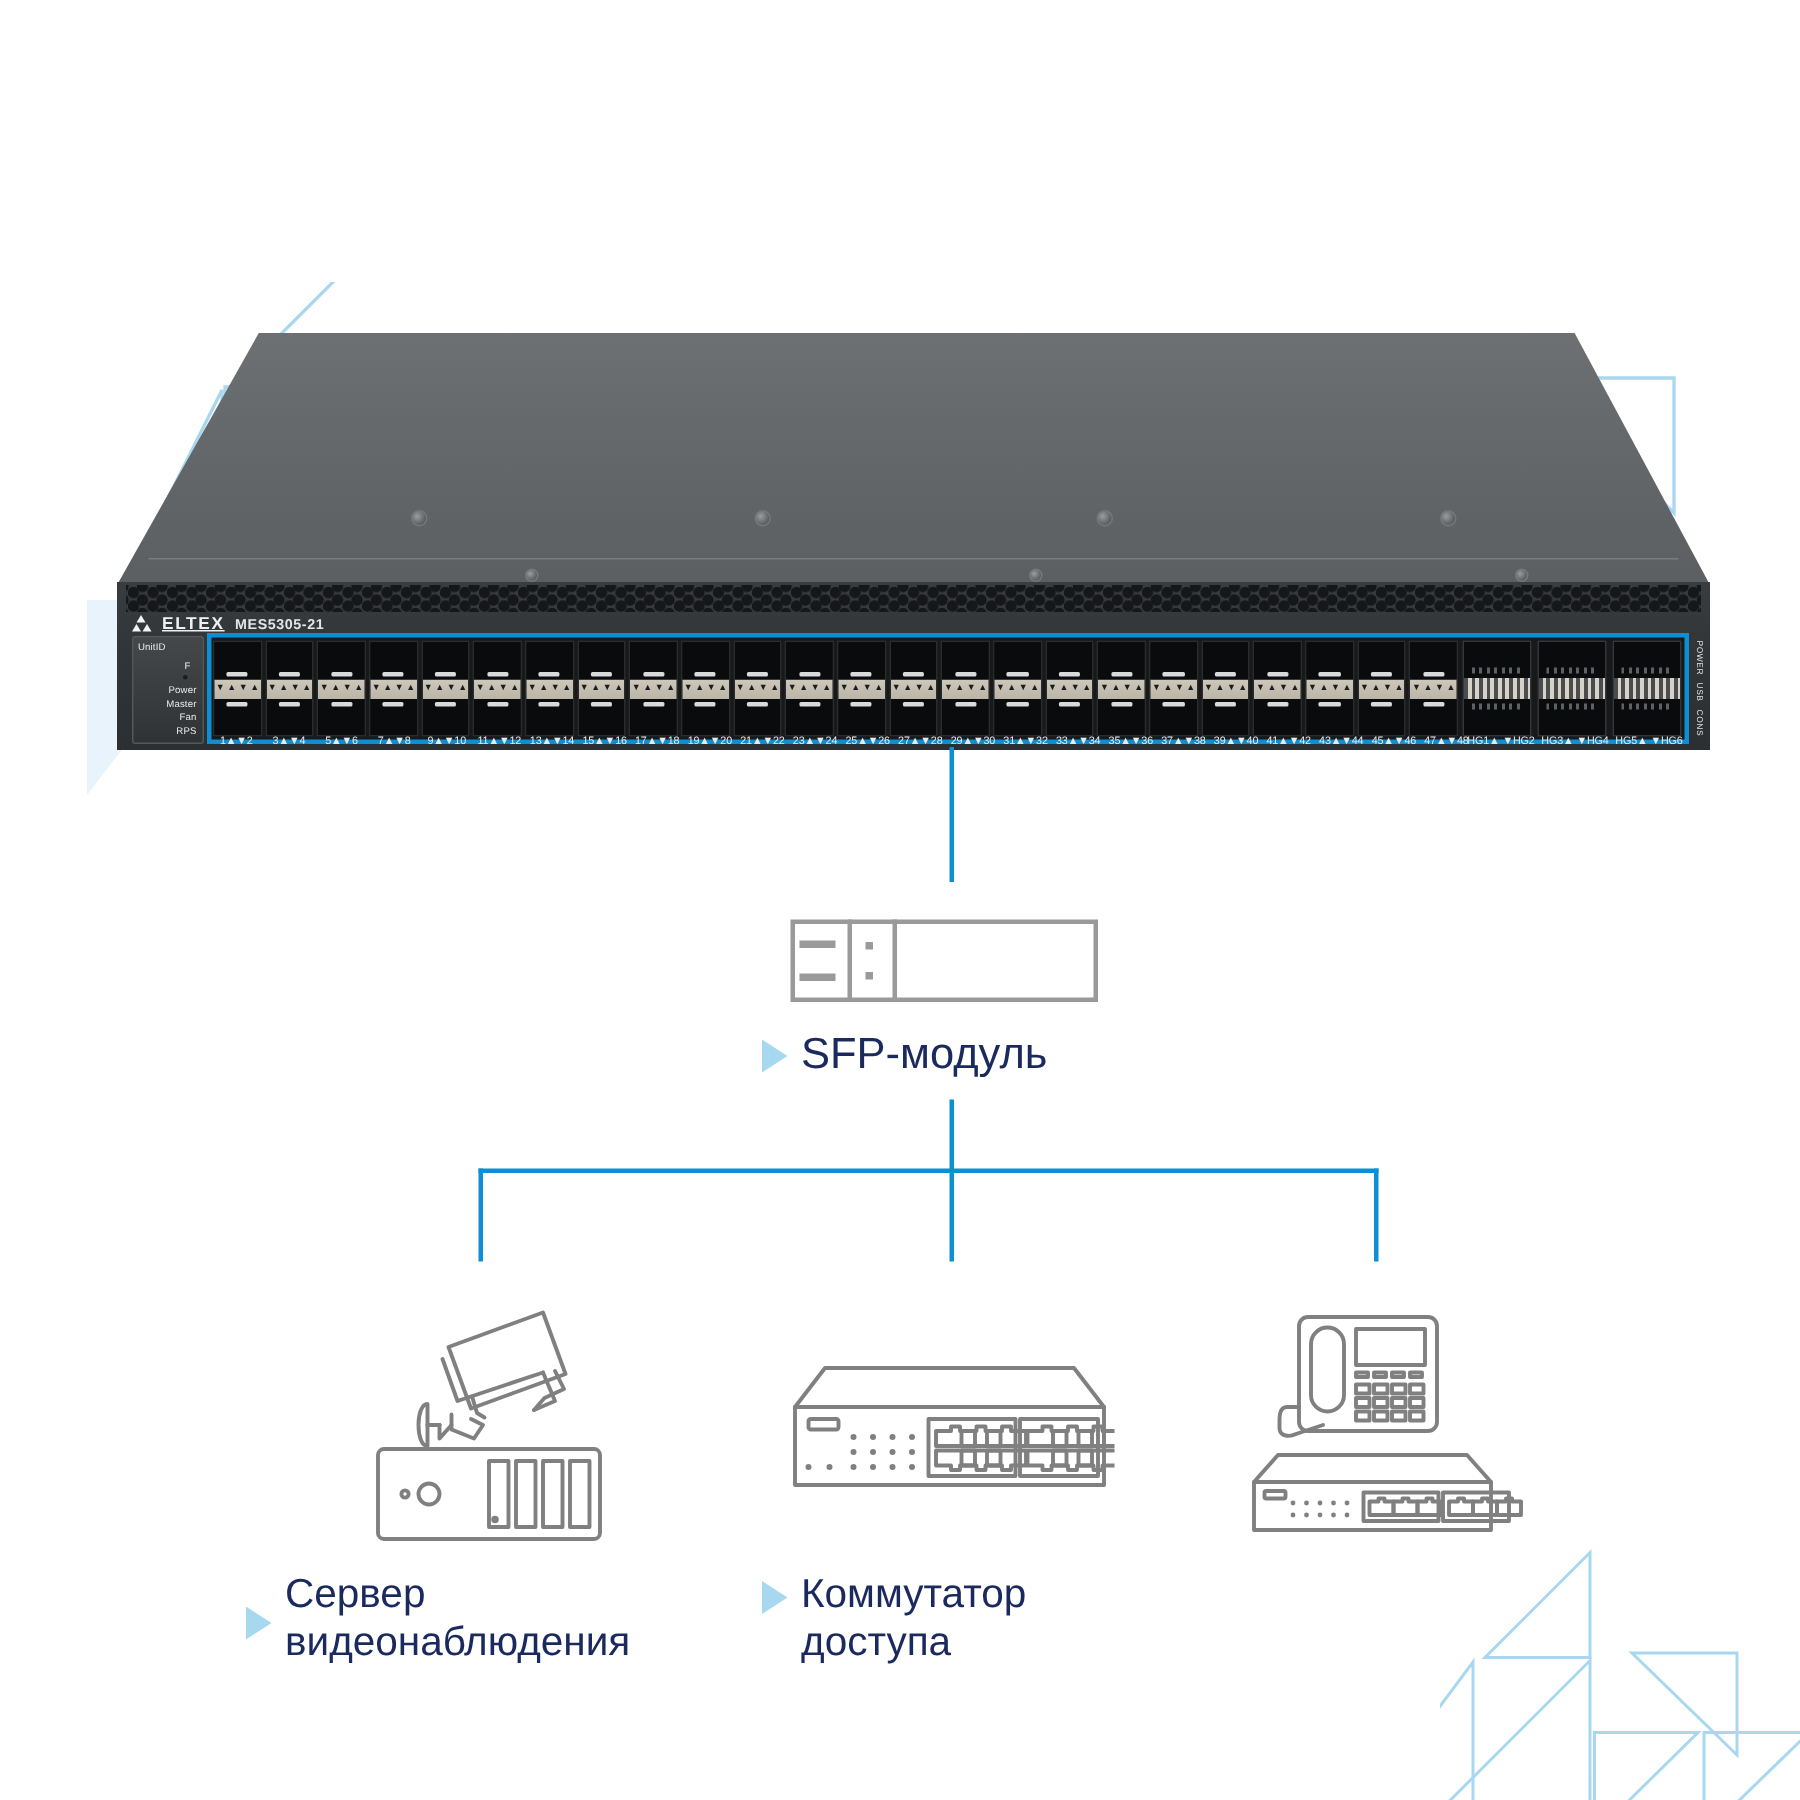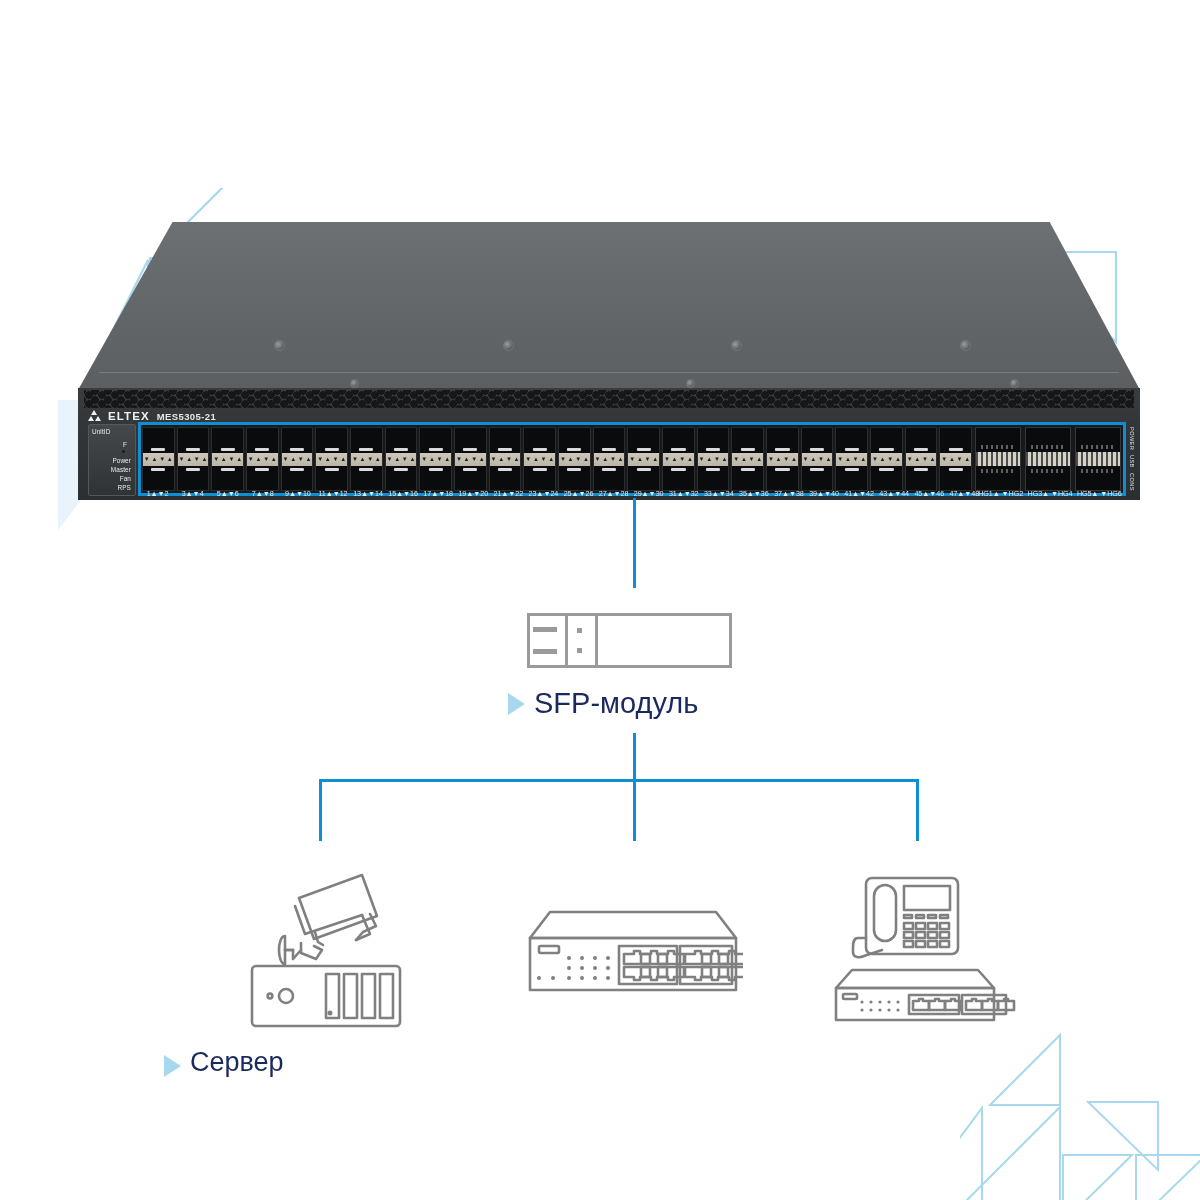--- a/index.html
+++ b/index.html
@@ -51,21 +51,21 @@
       radial-gradient(circle at 5px 5px,#141618 3.6px,transparent 4px) 0 0/13px 9px,
       radial-gradient(circle at 5px 5px,#141618 3.6px,transparent 4px) 6px 5px/13px 9px;
     opacity:.95;
   }
   .brand-row{position:absolute;left:10px;top:20px;height:16px;display:flex;align-items:center;gap:7px;}
   .eltex-mark{width:13px;height:12px;position:relative;}
   .eltex-mark i{
     position:absolute;width:0;height:0;border-left:3.2px solid transparent;
     border-right:3.2px solid transparent;border-bottom:5.4px solid #f2f3f4;
   }
-  .eltex-text{color:#eef0f1;font-size:11.5px;font-weight:700;letter-spacing:1.1px;}
+  .eltex-text{color:#eef0f1;font-size:11.5px;font-weight:700;letter-spacing:1.1px;text-decoration:underline;}
   .model-text{color:#e3e5e6;font-size:9.5px;font-weight:600;letter-spacing:.4px;}
 
   .led-panel{
     position:absolute;left:10px;top:36px;width:46px;height:70px;
     background:linear-gradient(180deg,#45484b,#303336);
     border-radius:2px;border:1px solid #55585b;
   }
   .led-panel .lbl{
     position:absolute;color:#e9ebec;font-size:6.4px;letter-spacing:.1px;
     font-family:"Liberation Sans", sans-serif;white-space:nowrap;
@@ -664,18 +664,26 @@
         <path d="M87 133 h6 v-2 h4 v2 h6 v9 h-16 z" transform="translate(69,0)"></path>
         <path d="M87 133 h6 v-2 h4 v2 h6 v9 h-16 z" transform="translate(85,0)"></path>
       </g>
     </svg>
   </div>
 
   <div class="node-label" style="left:164px;top:1047px;width:370px;align-items:center;">
     <span class="bullet"></span>
     <span class="txt">
       <span>Сервер</span><br>
+      <span>видеонаблюдения</span>
     </span>
   </div>
 
+  <div class="node-label" style="left:508px;top:1047px;width:300px;">
+    <span class="bullet"></span>
+    <span class="txt">
+      <span>Коммутатор</span><br>
+      <span>доступа</span>
+    </span>
+  </div>
 
 
 </div>
 
 </body></html>

